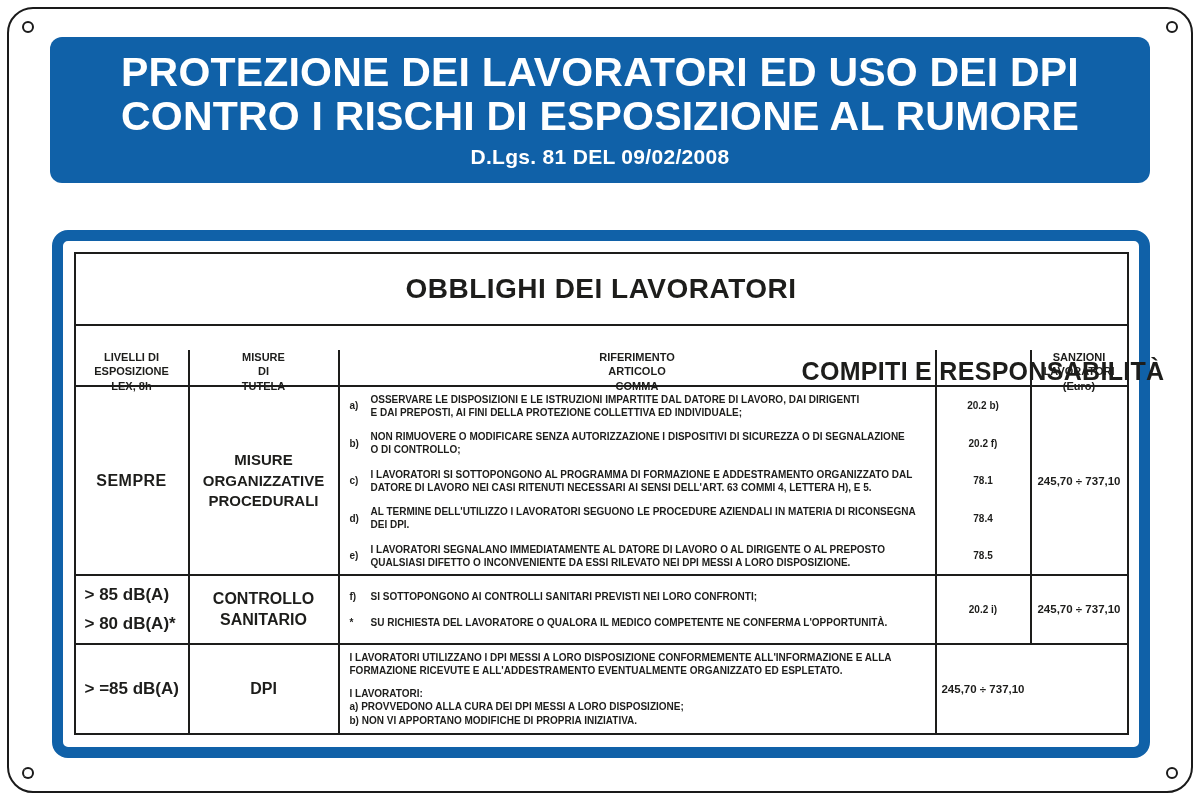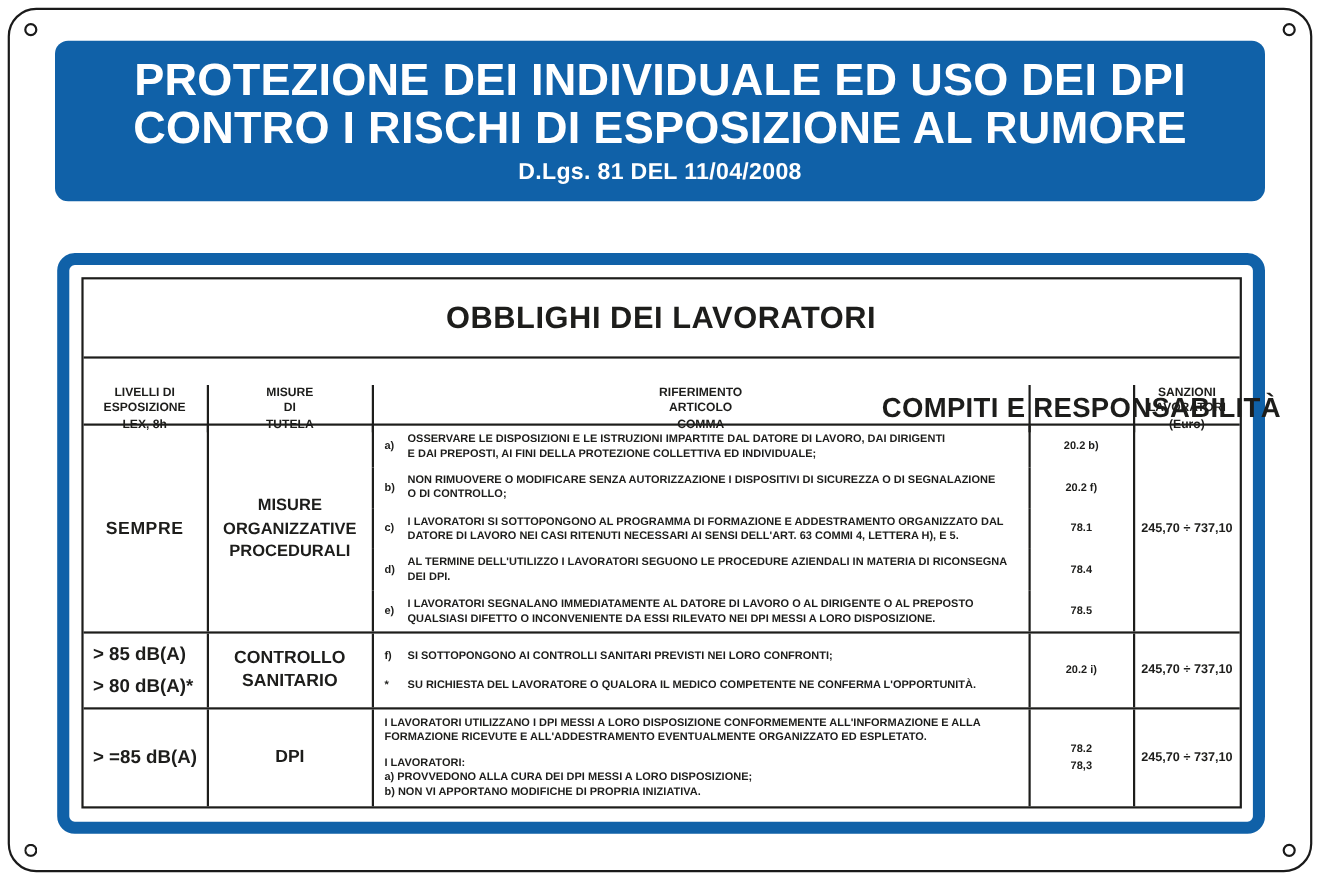--- a/index.html
+++ b/index.html
@@ -76,23 +76,23 @@
 <body>
 
 <div class="sign">
   <div class="sign-border"></div>
   <div class="hole tl"></div>
   <div class="hole tr"></div>
   <div class="hole bl"></div>
   <div class="hole br"></div>
 
   <header class="banner">
-    <div class="banner-title">PROTEZIONE DEI INDIVIDUALE ED USO DEI DPI</div>
+    <div class="banner-title">PROTEZIONE DEI LAVORATORI ED USO DEI DPI</div>
     <div class="banner-title">CONTRO I RISCHI DI ESPOSIZIONE AL RUMORE</div>
-    <div class="banner-subtitle">D.Lgs. 81 DEL 11/04/2008</div>
+    <div class="banner-subtitle">D.Lgs. 81 DEL 09/02/2008</div>
   </header>
 
   <section class="frame">
     <div class="table">
 
       <div class="t-title">OBBLIGHI DEI LAVORATORI</div>
 
       <div class="t-head cols">
         <div class="th">LIVELLI DI
 ESPOSIZIONE
@@ -175,20 +175,18 @@
       <div class="t-row r3 cols">
         <div class="cell level level-db">&gt; =85 dB(A)</div>
         <div class="cell measure measure-2 bl">DPI</div>
         <div class="cell duties duties-r3 bl">
           <div class="para">I LAVORATORI UTILIZZANO I DPI MESSI A LORO DISPOSIZIONE CONFORMEMENTE ALL'INFORMAZIONE E ALLA
 FORMAZIONE RICEVUTE E ALL'ADDESTRAMENTO EVENTUALMENTE ORGANIZZATO ED ESPLETATO.</div>
           <div class="para">I LAVORATORI:
 a) PROVVEDONO ALLA CURA DEI DPI MESSI A LORO DISPOSIZIONE;
 b) NON VI APPORTANO MODIFICHE DI PROPRIA INIZIATIVA.</div>
         </div>
-        <div class="cell ref bl">78.2
-78,3</div>
         <div class="cell sanction bl">245,70 ÷ 737,10</div>
       </div>
 
     </div>
   </section>
 </div>
 
 </body></html>

